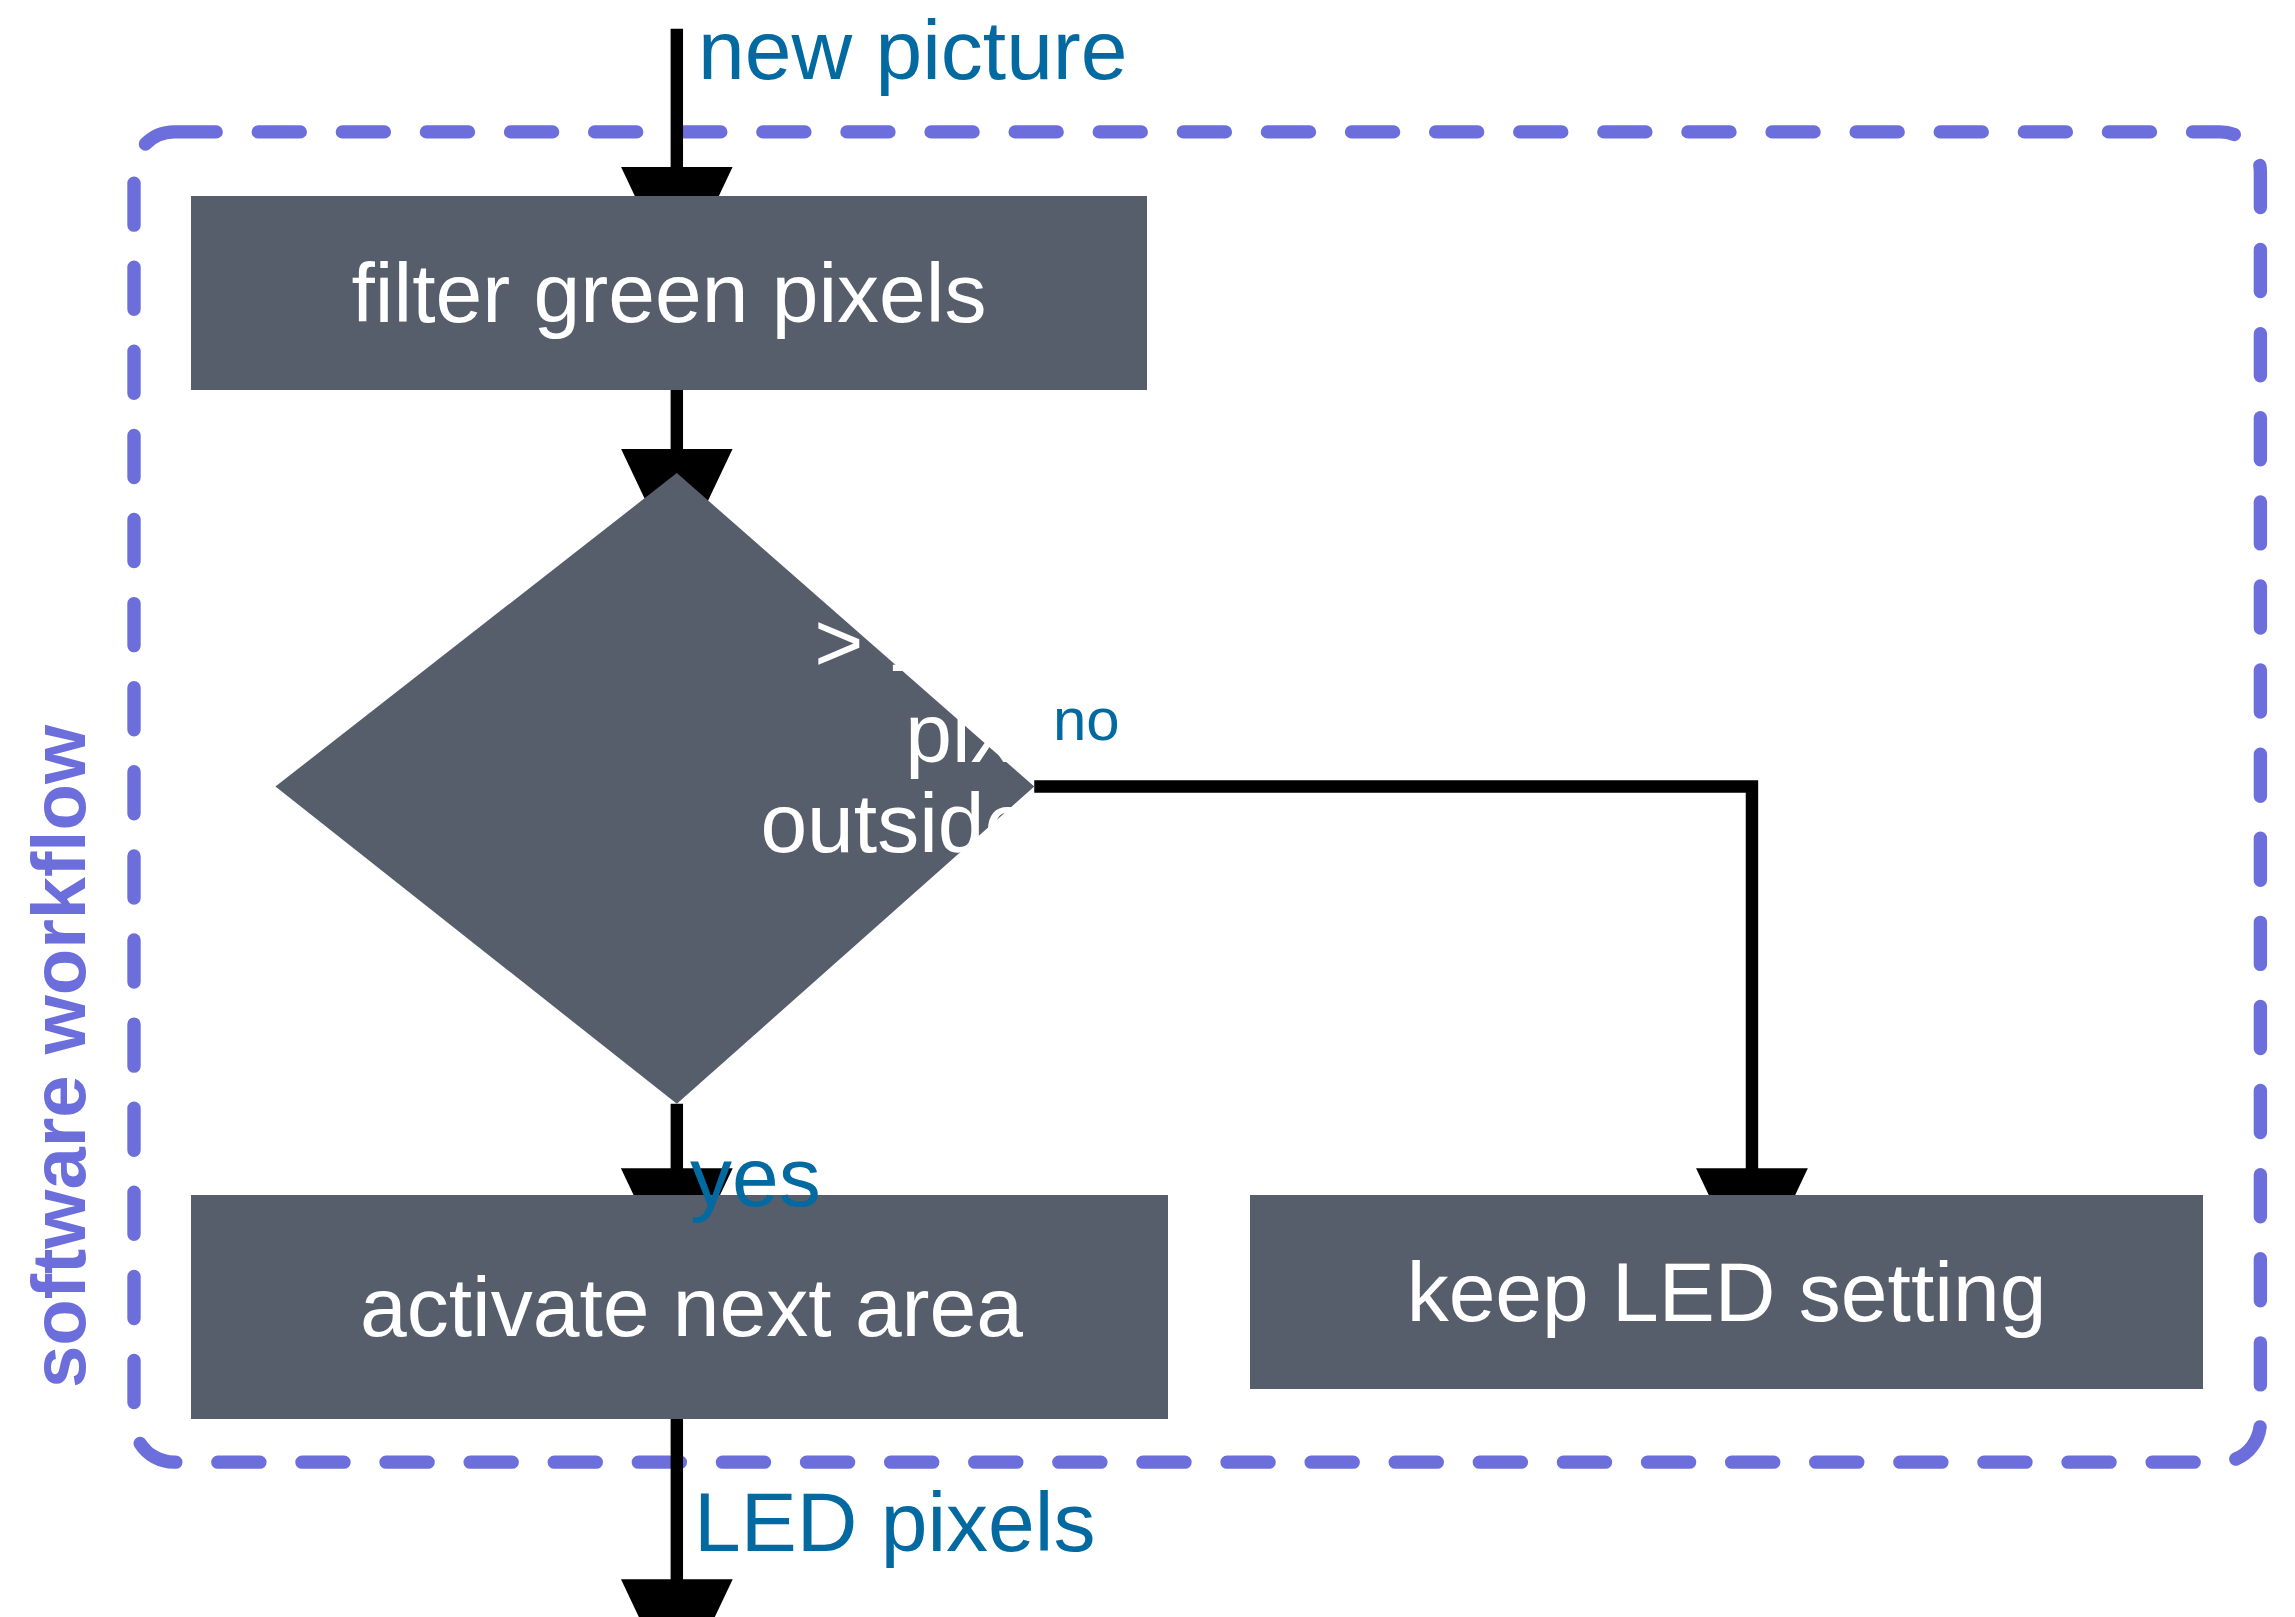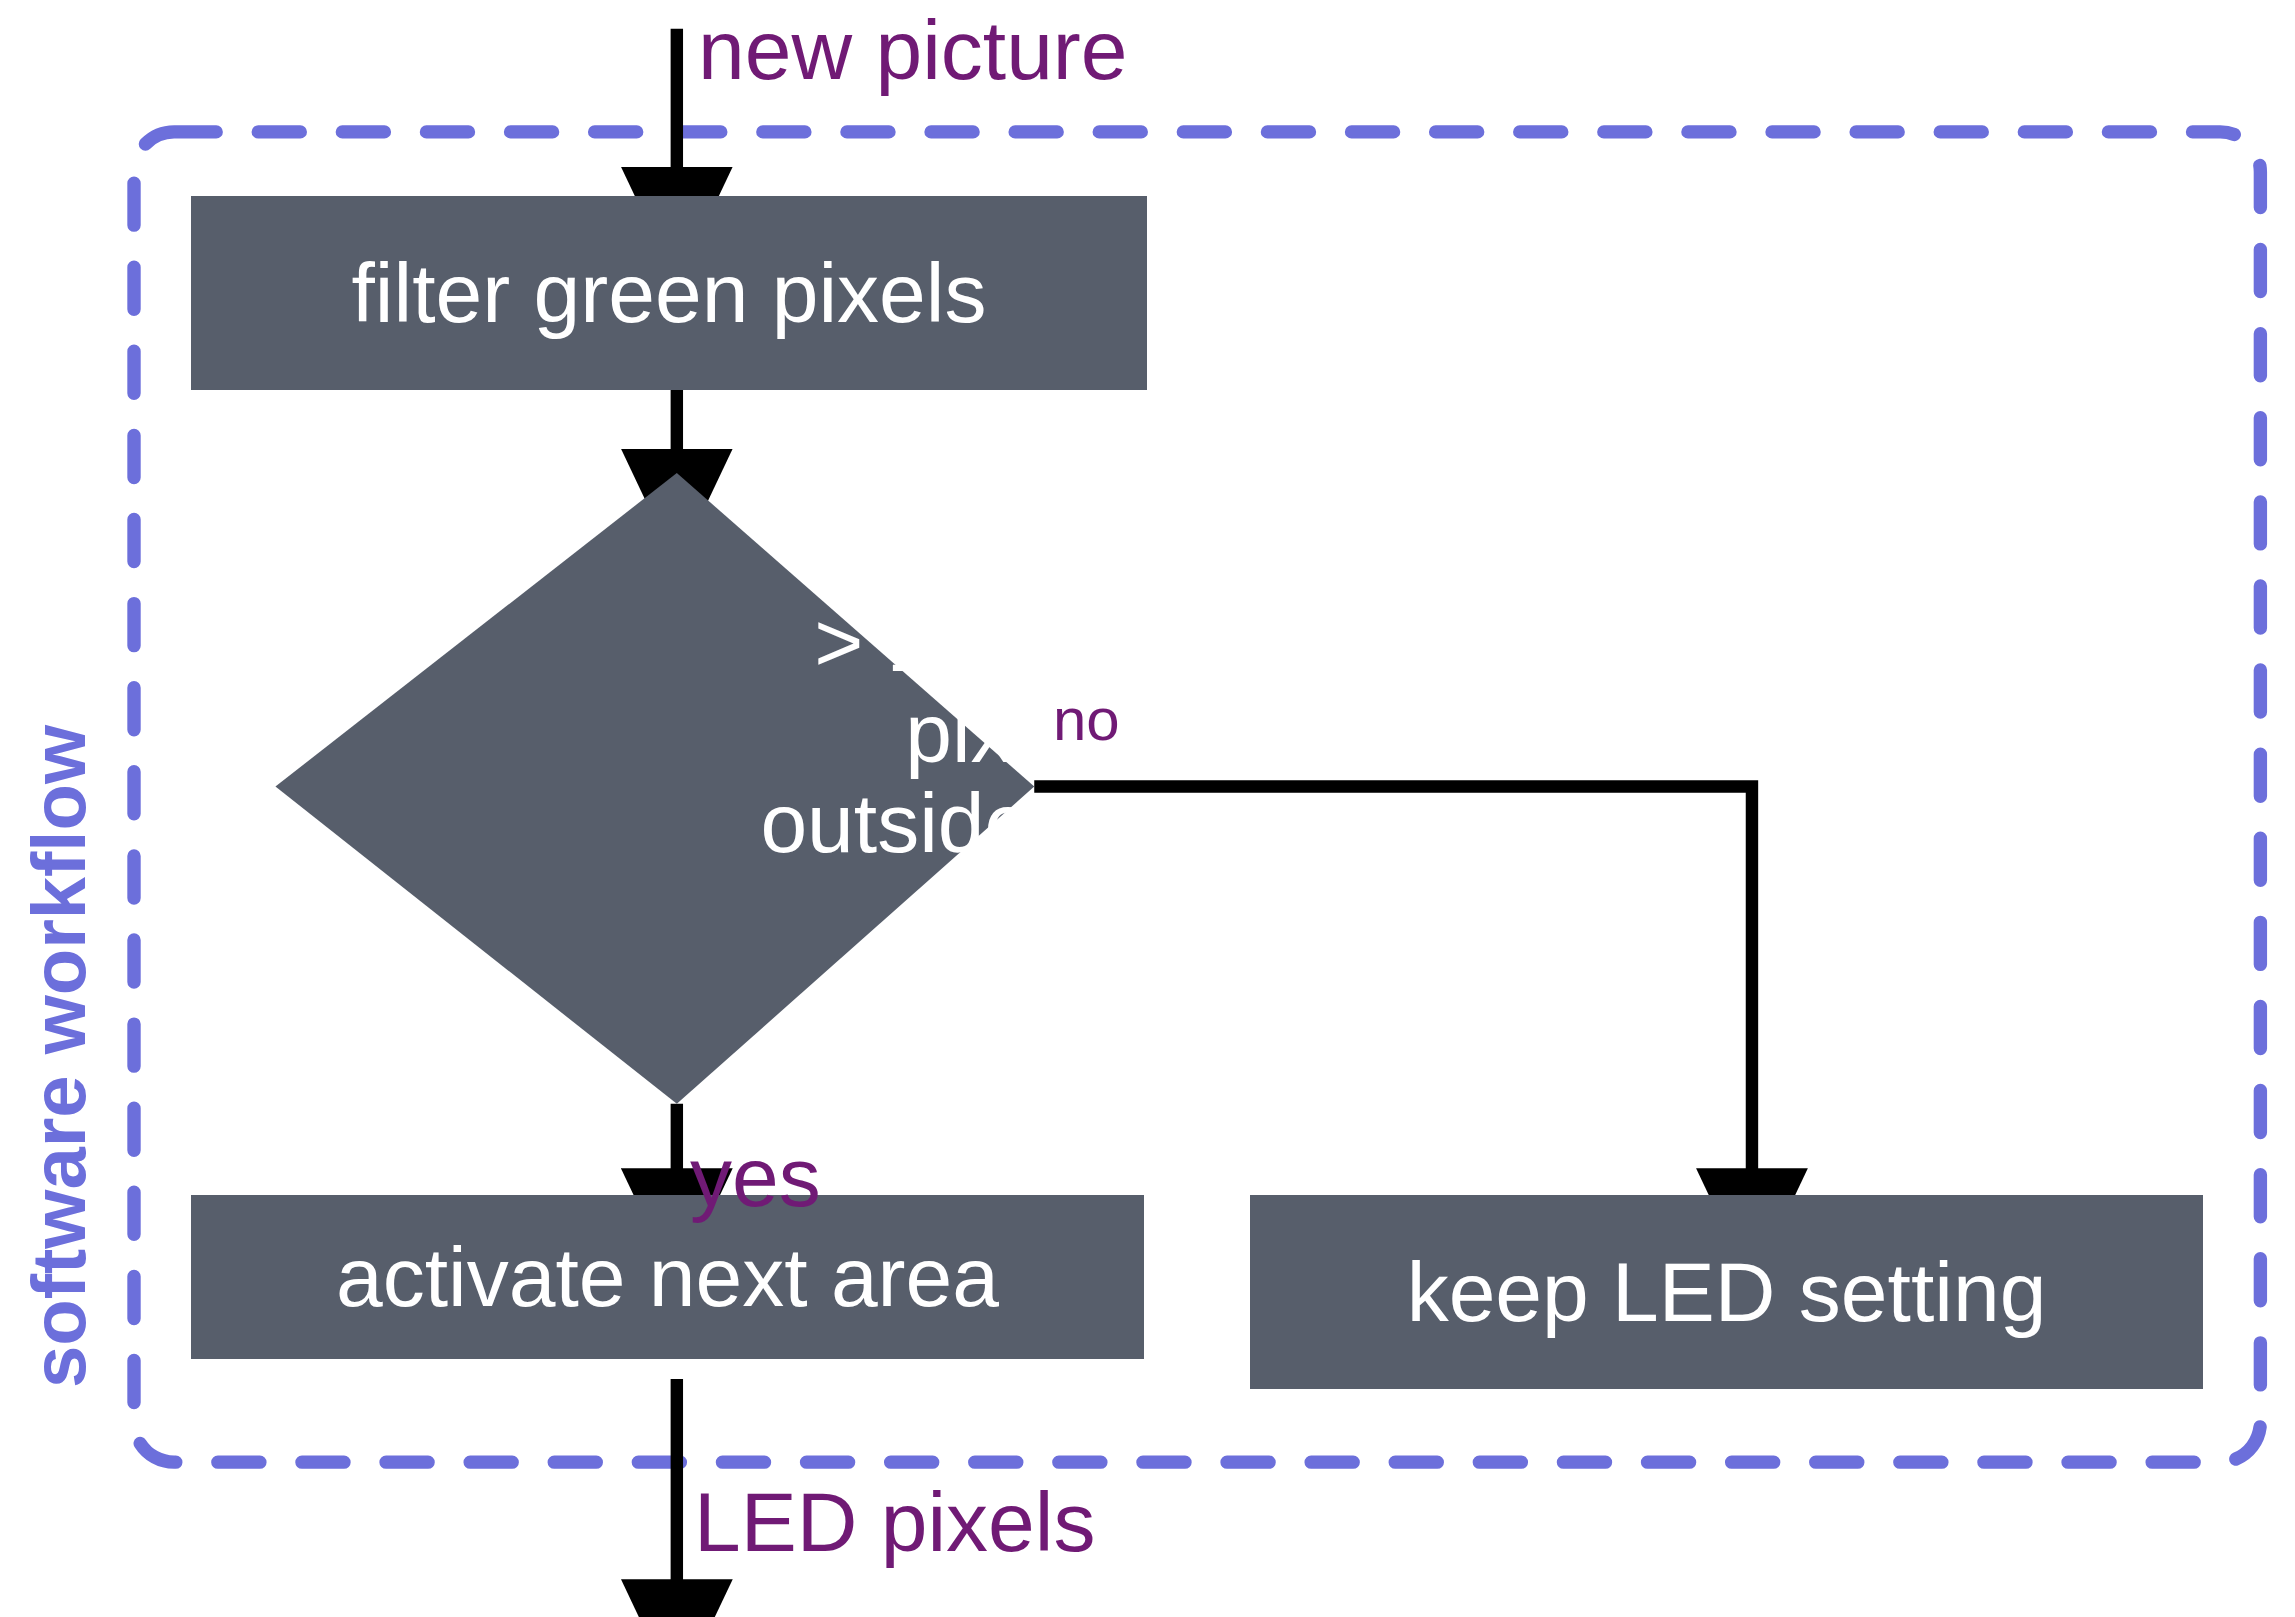--- a/index.html
+++ b/index.html
@@ -41,21 +41,21 @@
     color: #ffffff;
     font-family: "Liberation Sans", sans-serif;
     font-weight: 400;
     text-align: right;
     line-height: 1.08;
     white-space: pre-line;
     pointer-events: none;
   }
   .edge-label {
     position: absolute;
-    color: #701a75;
+    color: #0369a1;
     font-family: "Liberation Sans", sans-serif;
     font-weight: 400;
     white-space: nowrap;
     line-height: 1.0;
   }
   .group-label {
     position: absolute;
     color: #6C6FDB;
     font-family: "Liberation Sans", sans-serif;
     font-weight: bold;
@@ -92,21 +92,21 @@
   </svg>
 
   <div class="node-box" style="left:191px; top:196px; width:956px; height:194px; font-size:84px;">
     <span>filter green pixels</span>
   </div>
 
   <div class="node-diamond-label" style="left:275px; top:597px; width:803px; font-size:84px;">&gt; 10 %
 pixel
 outside?</div>
 
-  <div class="node-box" style="left:191px; top:1195px; width:953px; height:164px; font-size:84px;">
+  <div class="node-box" style="left:191px; top:1195px; width:953px; height:224px; font-size:84px;padding-left:24px;">
     <span>activate next area</span>
   </div>
 
   <div class="node-box" style="left:1250px; top:1195px; width:953px; height:194px; font-size:84px;">
     <span>keep LED setting</span>
   </div>
 
   <div class="edge-label" style="left:698px; top:7.6px; font-size:84px;">new picture</div>
 
   <div class="edge-label" style="left:1053px; top:690px; font-size:60px;">no</div>

